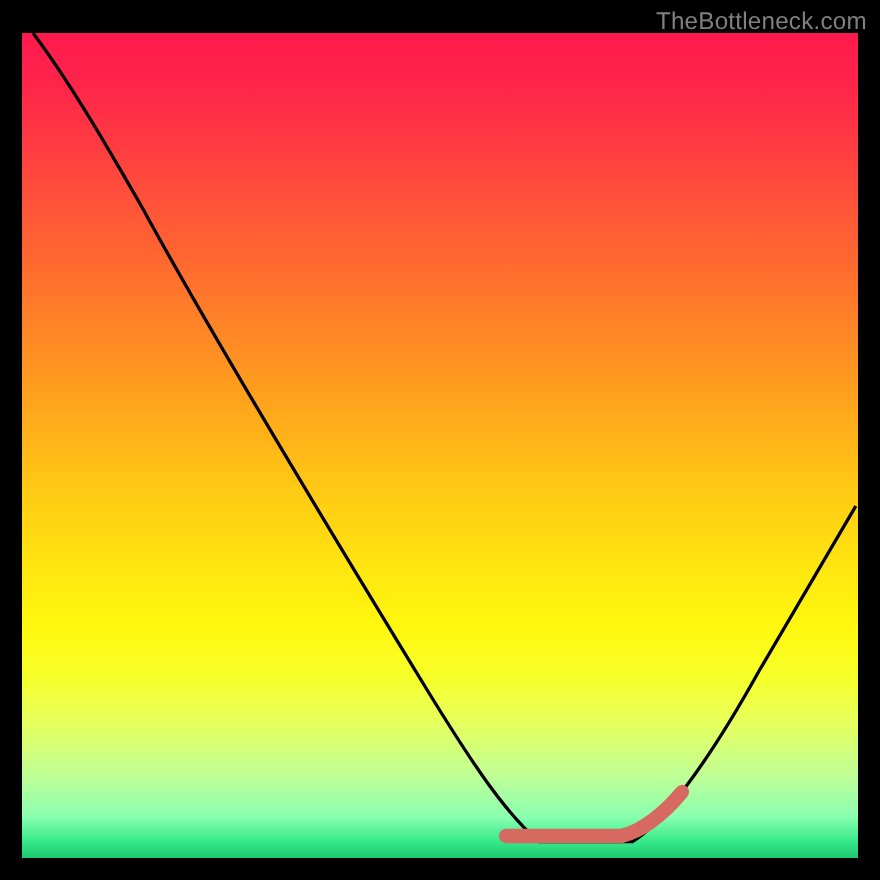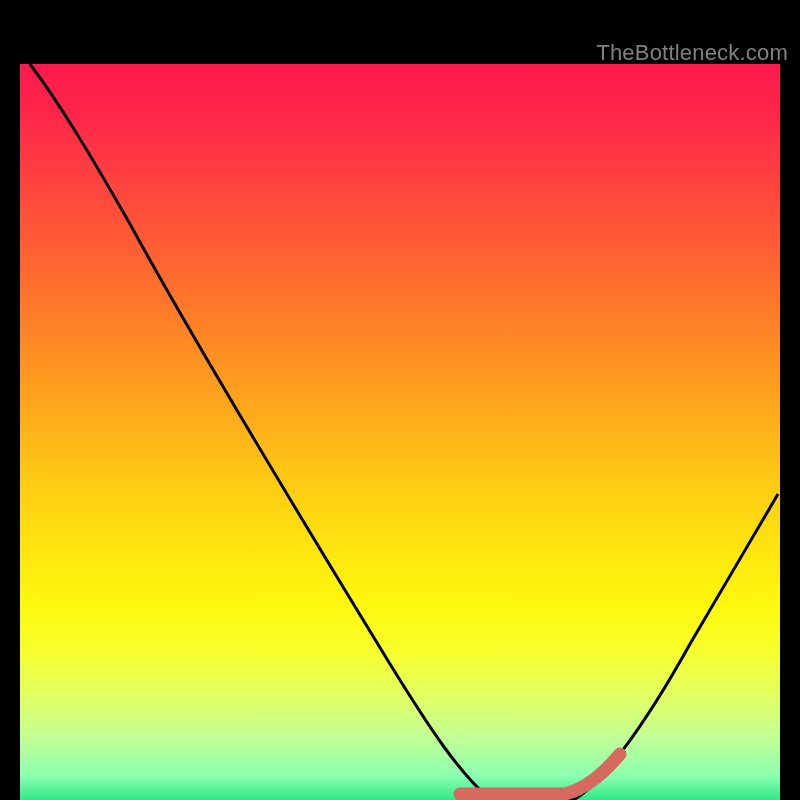--- a/index.html
+++ b/index.html
@@ -9,21 +9,20 @@
     height: 800px;
     background: #000;
     overflow: hidden;
     font-family: Arial, Helvetica, sans-serif;
   }
   .frame {
     position: relative;
     width: 800px;
     height: 620px;
     background: #000;
-    margin-top: 34px;
   }
   .watermark {
     position: absolute;
     top: 6px;
     right: 12px;
     color: #808080;
     font-size: 22px;
     font-weight: 500;
     letter-spacing: 0.2px;
     z-index: 10;

